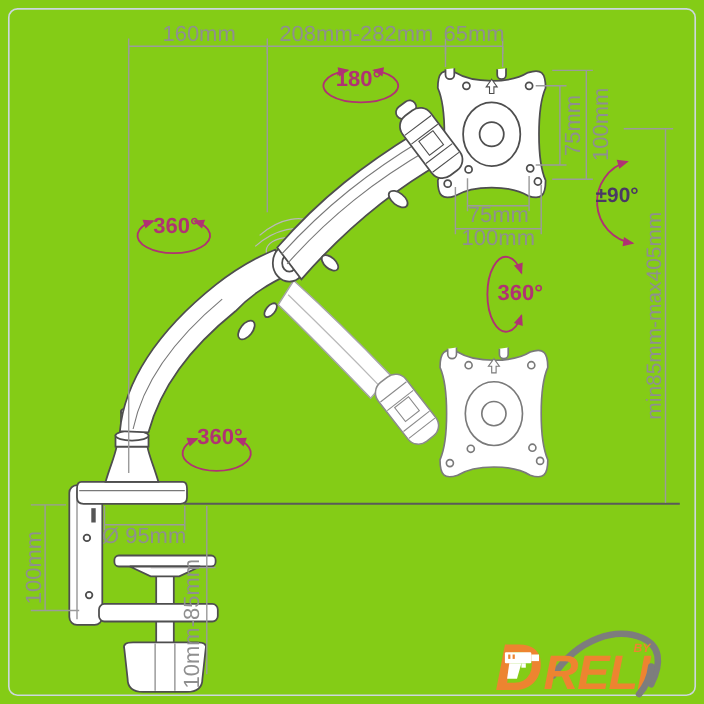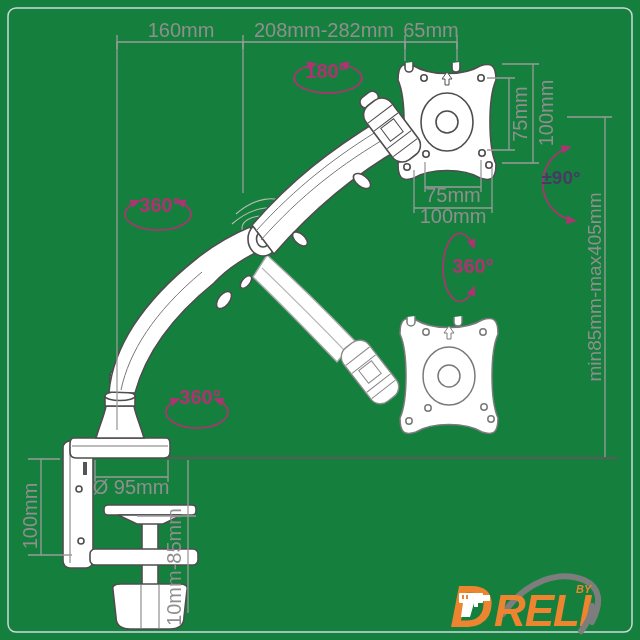--- a/index.html
+++ b/index.html
@@ -1,16 +1,16 @@
 <!DOCTYPE html>
 <html><head>
 <meta charset="utf-8">
 <style>
   html,body{margin:0;padding:0;background:#fff;}
-  #stage{position:relative;width:640px;height:640px;background:#15803d;overflow:hidden;}
+  #stage{position:relative;width:640px;height:640px;background:#84cc16;overflow:hidden;}
   svg{display:block;}
   text{font-family:"Liberation Sans", sans-serif;}
   .dim-text{fill:#8f8f8f;font-size:20px;font-weight:400;}
   .dim-text-s{fill:#8f8f8f;font-size:19px;font-weight:400;}
   .ang-text{fill:#b03273;font-size:20px;font-weight:600;}
   .pm-text{fill:#4a3964;font-size:19px;font-weight:600;}
   .dim-line{stroke:#9b9b9b;stroke-width:1.3;fill:none;}
   .art{stroke:#4e4e4e;stroke-width:1.6;fill:#ffffff;}
   .art-thin{stroke:#787878;stroke-width:1;fill:none;}
   .ghost{stroke:#a6a6a6;stroke-width:1.4;fill:#ffffff;}

